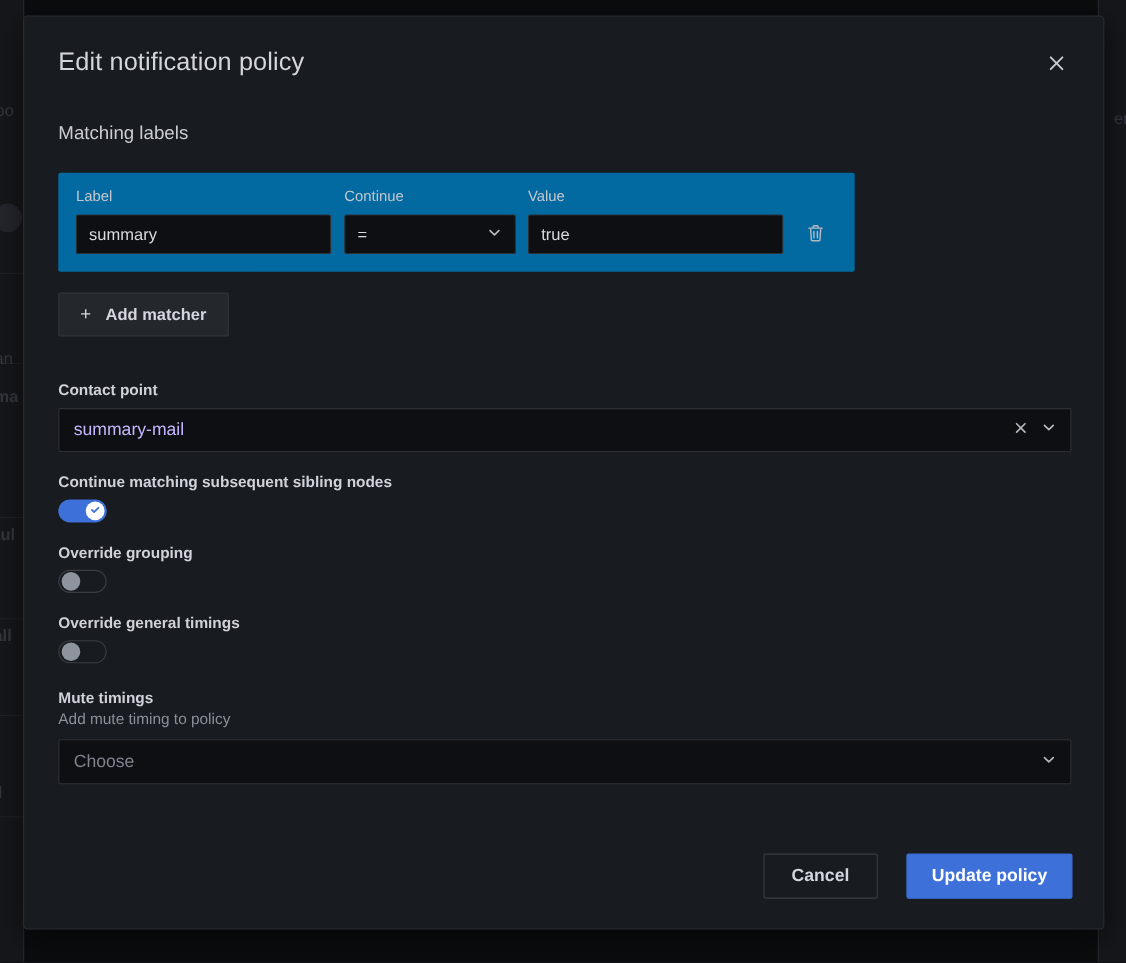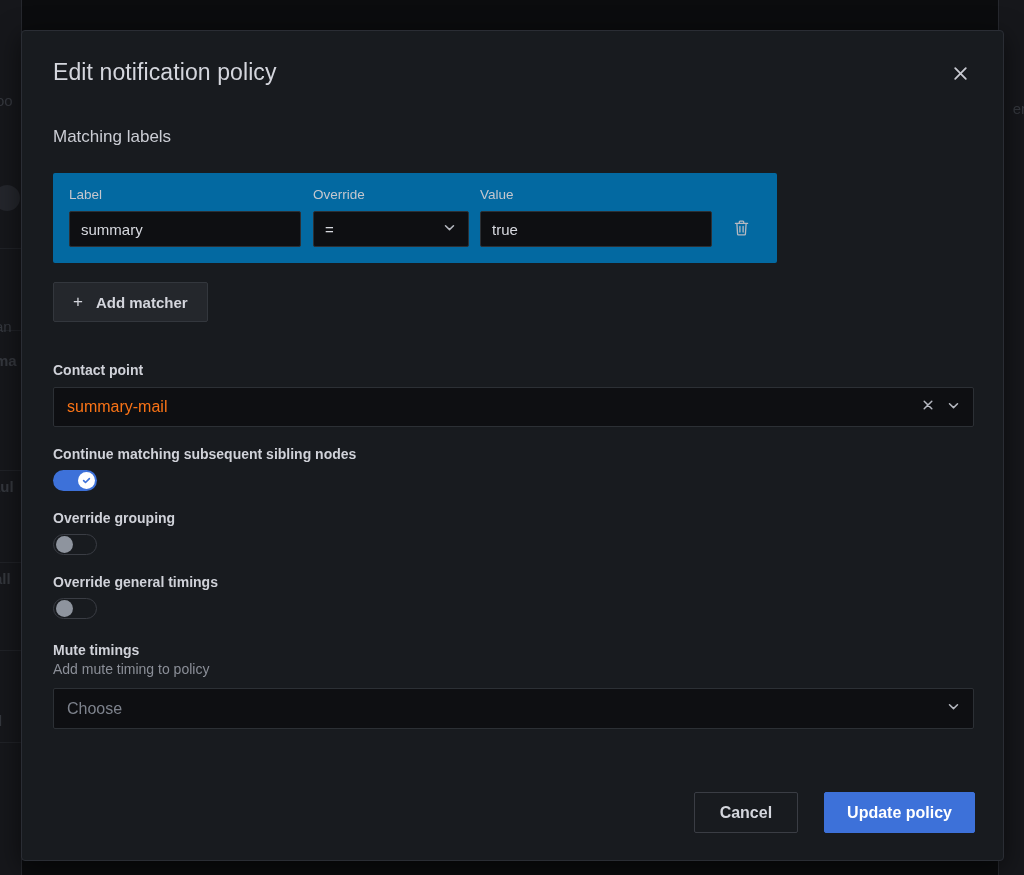--- a/index.html
+++ b/index.html
@@ -54,21 +54,21 @@
   .bg-blob {
     position: absolute;
     border-radius: 50%;
     background: #24262c;
   }
 
   
   #modal {
     position: absolute;
     left: 21px;
-    top: 30px;
+    top: 14px;
     width: 983px;
     height: 831px;
     background: #181b1f;
     border: 1px solid #2a2d34;
     border-radius: 4px;
     box-shadow: 0 6px 26px rgba(0,0,0,.55);
   }
 
   .modal-header {
     position: relative;
@@ -210,21 +210,21 @@
     border: 1px solid #2c3035;
     border-radius: 2px;
     display: flex;
     align-items: center;
     padding: 0 12px 0 13px;
     cursor: pointer;
   }
   .select-value {
     flex: 1;
     font-size: 16px;
-    color: #f97316;
+    color: #c4b5fd;
   }
   .select-placeholder {
     flex: 1;
     font-size: 16px;
     color: #7e838d;
   }
   .select-icons {
     display: flex;
     align-items: center;
     gap: 11px;
@@ -333,21 +333,21 @@
   </div>
 
   <div class="modal-body">
 
     
     <div class="section-title">Matching labels</div>
 
     <div class="matchers-panel">
       <div class="matcher-heads">
         <span class="col-head mh-label">Label</span>
-        <span class="col-head mh-operator">Override</span>
+        <span class="col-head mh-operator">Continue</span>
         <span class="col-head mh-value">Value</span>
       </div>
 
       <div class="matcher-row">
         <div class="field f-label">summary</div>
 
         <div class="field f-operator">
           <span>=</span>
           <span>
             <svg width="15" height="15" viewBox="0 0 15 15">

